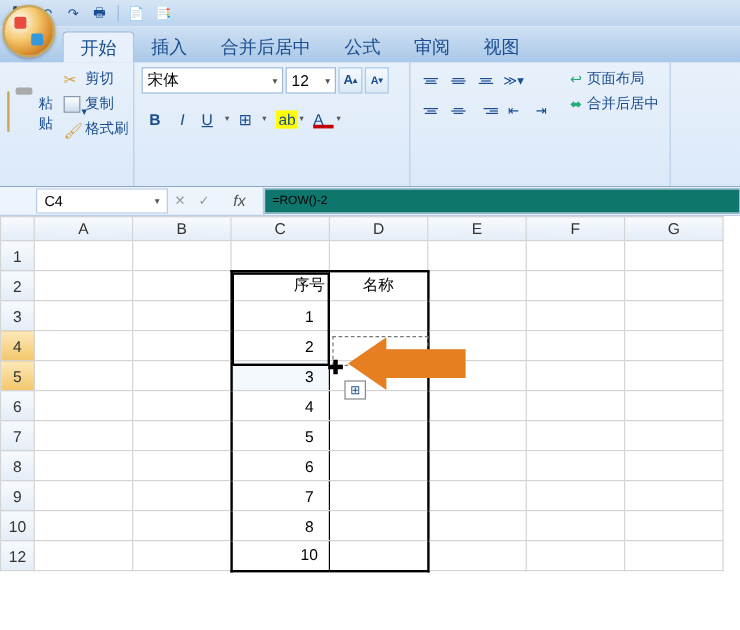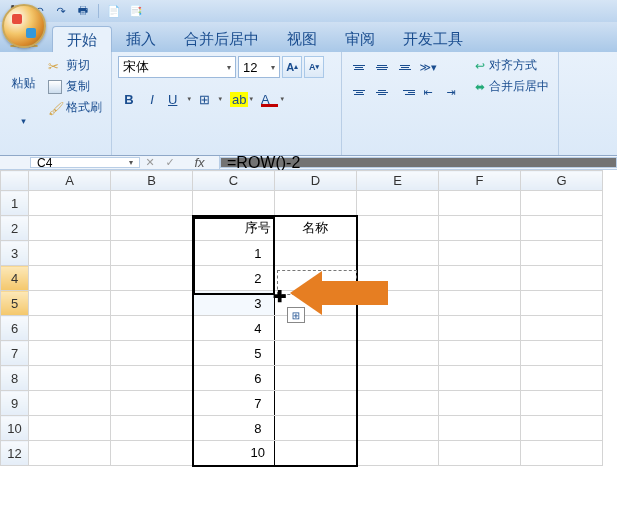--- a/index.html
+++ b/index.html
@@ -20,21 +20,21 @@
 .tab { padding: 4px 14px 0; font-size: 15px; color: #1a4d8f; cursor: pointer; border-top-left-radius: 4px; border-top-right-radius: 4px; }
 .tab.active { background: #e8f1fb; color: #1a4d8f; border: 1px solid #9cb9db; border-bottom: none; }
 
 
 .ribbon { height: 104px; background: linear-gradient(#e8f1fb,#dbe9f8); border-bottom: 1px solid #8fa8c8; display: flex; }
 .group { border-right: 1px solid #b9cee6; display: flex; flex-direction: column; padding: 4px 6px 0; position: relative; }
 .group-label { font-size: 11px; color: #3a6aa8; text-align: center; padding: 2px 0; margin-top: auto; }
 .group-body { flex: 1; display: flex; align-items: flex-start; gap: 4px; }
 
 
-.paste-btn { width: 40px; height: 70px; display: flex; flex-direction: column; align-items: center; justify-content: flex-end; cursor: pointer; border-radius: 3px; padding-top: 4px; gap: 24px; }
+.paste-btn { width: 40px; height: 70px; display: flex; flex-direction: row; align-items: center; justify-content: space-between; cursor: pointer; border-radius: 3px; padding-top: 4px; gap: 24px; }
 .paste-icon { width: 28px; height: 34px; background: linear-gradient(#f9e4a8,#e8c56a); border: 1px solid #c9a85a; border-radius: 3px; position: relative; }
 .paste-icon::before { content:""; position:absolute; top:-4px; left:6px; width:14px; height:6px; background:#aaa; border-radius:2px; }
 .paste-label { font-size: 12px; color: #1a4d8f; margin-top: 4px; }
 .paste-dd { font-size: 9px; color: #1a4d8f; }
 .clip-side { display: flex; flex-direction: column; gap: 2px; }
 .clip-item { display: flex; align-items: center; gap: 4px; font-size: 12px; color: #1a4d8f; cursor: pointer; padding: 1px 3px; border-radius: 2px; white-space: nowrap; }
 .mini-icon { width: 14px; height: 14px; display: inline-block; }
 .scissors { color: #d4a54a; font-size: 13px; }
 .copy-ic { background: linear-gradient(#fff,#cde); border: 1px solid #89a; }
 .brush-ic { color: #d4a54a; font-size: 13px; }
@@ -54,24 +54,24 @@
 
 
 .align-group { min-width: 180px; }
 .align-row { display: flex; gap: 1px; margin-bottom: 3px; }
 .abtn { width: 22px; height: 22px; cursor: pointer; display: flex; flex-direction: column; align-items: center; justify-content: center; gap: 1px; border-radius: 2px; border: 1px solid transparent; }
 .aline { height: 1px; background: #1a4d8f; }
 .align-side { display: flex; flex-direction: column; gap: 2px; margin-left: 6px; }
 .align-item { display: flex; align-items: center; gap: 4px; font-size: 12px; color: #1a4d8f; cursor: pointer; padding: 1px 3px; white-space: nowrap; }
 
 
-.fxrow { height: 14px; display: flex; align-items: stretch; border-bottom: 1px solid #b9cee6; background: #eef4fb; }
+.fxrow { height: 24px; display: flex; align-items: stretch; border-bottom: 1px solid #b9cee6; background: #eef4fb; }
 .namebox { width: 110px; background: #fff; border: 1px solid #b9cee6; margin: 1px 0 1px 30px; display: flex; align-items: center; padding: 0 6px; font-size: 12px; justify-content: space-between; cursor: text; }
 .fx-label { width: 40px; display: flex; align-items: center; justify-content: center; font-style: italic; font-size: 13px; color: #555; border-right: 1px solid #b9cee6; }
-.fx-input { flex: 1; background: #737373; border: 1px solid #b9cee6; margin: 1px 0; padding: 0 6px; font-size: 16px; display: flex; align-items: center; cursor: text; }
+.fx-input { flex: 1; background: #0f766e; border: 1px solid #b9cee6; margin: 1px 0; padding: 0 6px; font-size: 10px; display: flex; align-items: center; cursor: text; }
 .fx-btns { display: flex; align-items: center; }
 .fx-mini { width: 20px; display:flex; align-items:center; justify-content:center; font-size:11px; color:#999; cursor:pointer; }
 
 
 .sheet { position: relative; }
 table.grid { border-collapse: collapse; table-layout: fixed; }
 .grid th, .grid td { border: 1px solid #d4d4d4; font-size: 13px; font-family: Arial; }
 .grid .colhdr { background: linear-gradient(#f7fafd,#e4edf7); height: 20px; text-align: center; color: #333; font-weight: normal; cursor: pointer; }
 .grid .rowhdr { background: linear-gradient(#f7fafd,#e4edf7); width: 28px; text-align: center; color: #333; font-weight: normal; cursor: pointer; }
 .grid .rowhdr.hl { background: linear-gradient(#fce8b8,#f4c76b); }
@@ -110,23 +110,23 @@
 </div>
 
 <div class="tabrow">
   <div class="office-btn">
       <div class="office-logo"></div>
     </div>
   <div class="tabs">
     <div class="tab active">开始</div>
     <div class="tab">插入</div>
     <div class="tab">合并后居中</div>
+    <div class="tab">公式</div>
+    <div class="tab">审阅</div>
     <div class="tab">视图</div>
-    <div class="tab">审阅</div>
-    <div class="tab">开发工具</div>
   </div>
 </div>
 
 <div class="ribbon">
 
   <div class="group" style="width:112px">
     <div class="group-body">
       <div class="paste-btn">
         <div class="paste-icon"></div>
         <div class="paste-label">粘贴</div>
@@ -223,21 +223,21 @@
               <span class="aline" style="width:7px;align-self:flex-end"></span>
               <span class="aline" style="width:10px;align-self:flex-end"></span>
             </div>
           <div class="abtn" style="font-size:11px;color:#1a4d8f">⇤</div>
           <div class="abtn" style="font-size:11px;color:#1a4d8f">⇥</div>
         </div>
       </div>
       <div class="align-side">
         <div class="align-item">
             <span style="color:#2a7">↩</span>
-            <span>对齐方式</span>
+            <span>页面布局</span>
           </div>
         <div class="align-item">
             <span style="color:#2a7">⬌</span>
             <span>合并后居中</span>
           </div>
       </div>
     </div>
   </div>
 </div>
 

